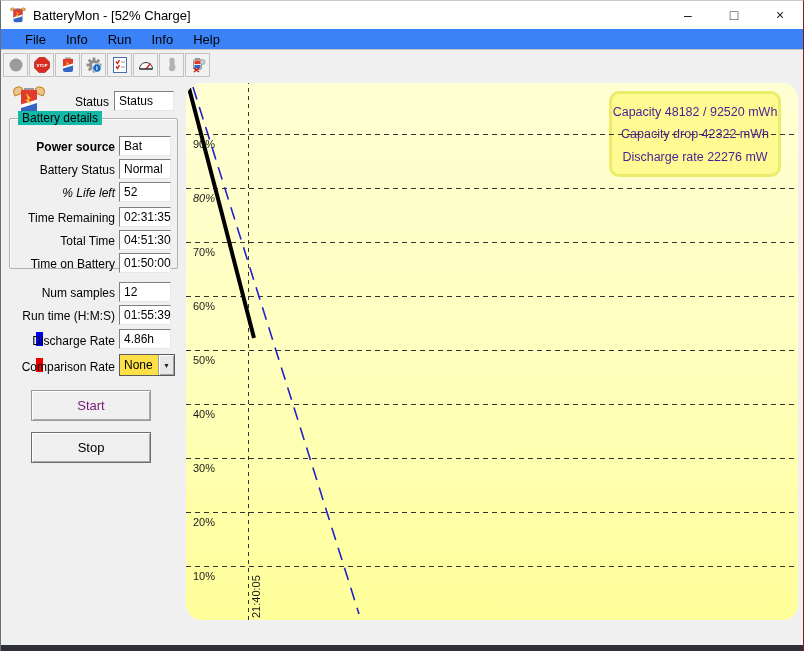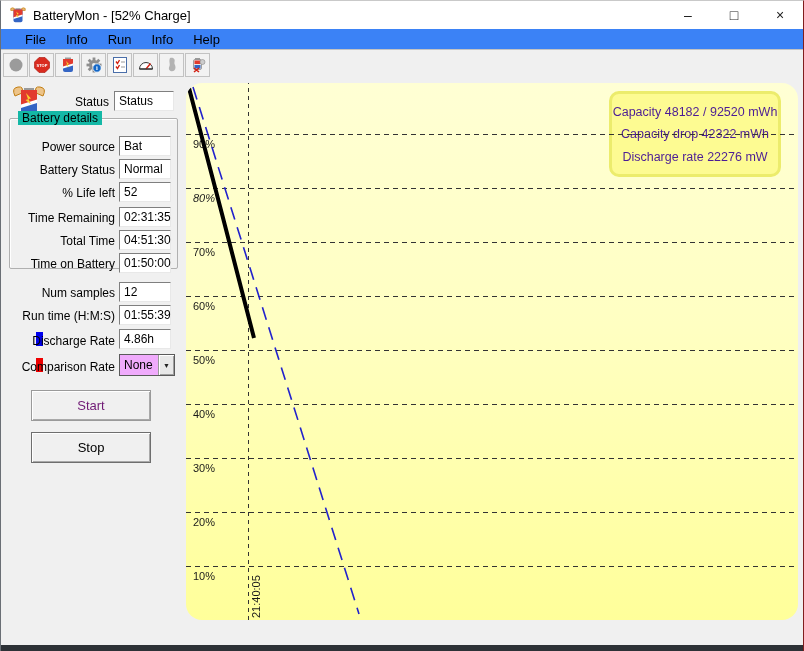--- a/index.html
+++ b/index.html
@@ -29,21 +29,21 @@
   }
   .groupbox { position:absolute; left:8px; top:117px; width:169px; height:151px; border:1px solid #b0b0b0; border-radius:2px; box-shadow:1px 1px 0 #ffffff inset; }
   .groupbox-legend { position:absolute; top:-8px; left:8px; background:#14b8a6; padding:0 4px; font-size:12px; }
   .marker { position:absolute; width:7px; height:14px; }
   .btn {
     position:absolute; left:30px; width:120px; height:31px; background:#f0f0f0; font-size:13px;
     border:1px solid #6e6e6e; box-shadow:inset 1px 1px 0 #ffffff, inset -1px -1px 0 #a9a9a9;
     display:flex; align-items:center; justify-content:center;
   }
   .btn.disabled { color:#701a75; border-color:#9a9a9a; }
-  .combo { position:absolute; left:118px; top:353px; width:56px; height:22px; background:#f0abfc; border:1px solid #5a5a5a; display:flex; }
+  .combo { position:absolute; left:118px; top:353px; width:56px; height:22px; background:#fde047; border:1px solid #5a5a5a; display:flex; }
   .combo-value { flex:1; padding:3px 0 0 4px; font-size:12px; }
   .combo-btn { width:16px; background:#e8e8e8; border-left:1px solid #9a9a9a; box-shadow:inset 1px 1px 0 #fff, inset -1px -1px 0 #9f9f9f; display:flex; align-items:center; justify-content:center; font-size:7px; color:#222; }
   
   .chart { position:absolute; left:185px; top:82px; width:612px; height:537px; border-radius:16px; overflow:hidden;
     background:linear-gradient(#ffffd4 0%, #ffffc2 45%, #ffff9a 100%); }
   .hgrid { position:absolute; left:0; right:0; height:1px; z-index:3;
     background:repeating-linear-gradient(90deg,#333 0 5px,transparent 5px 9px); }
   .vgrid { position:absolute; top:0; bottom:0; width:1px; z-index:3;
     background:repeating-linear-gradient(0deg,#333 0 4px,transparent 4px 8px); }
   .ytick { position:absolute; left:7px; font-size:11px; color:#1a1a1a; z-index:3; }
@@ -166,25 +166,25 @@
     <path d="M12,20.5 l16,-5 v3.5 l-16,5 Z" fill="#ffffff"></path>
     <polygon points="17,9 22,14.5 19.5,15 22,20.5 16.5,16 19,15.2" fill="#f9cf30"></polygon>
   </svg>
 
   <div class="lbl" style="left:4px; top:94px; width:104px;">Status</div>
   <div class="field" style="left:113px; top:90px; width:60px;">Status</div>
 
   <div class="groupbox">
     <div class="groupbox-legend">Battery details</div>
   </div>
-  <div class="lbl" style="left:4px; top:139px; width:110px;">Power source</div>
+  <div class="lbl" style="left:4px; top:139px; width:110px;font-weight:bold;">Power source</div>
   <div class="field" style="left:118px; top:135px; width:52px;">Bat</div>
   <div class="lbl" style="left:4px; top:162px; width:110px;">Battery Status</div>
   <div class="field" style="left:118px; top:158px; width:52px;">Normal</div>
-  <div class="lbl" style="left:4px; top:185px; width:110px;">% Life left</div>
+  <div class="lbl" style="left:4px; top:185px; width:110px;font-style:italic;">% Life left</div>
   <div class="field" style="left:118px; top:181px; width:52px;">52</div>
   <div class="lbl" style="left:4px; top:210px; width:110px;">Time Remaining</div>
   <div class="field" style="left:118px; top:206px; width:52px;">02:31:35</div>
   <div class="lbl" style="left:4px; top:233px; width:110px;">Total Time</div>
   <div class="field" style="left:118px; top:229px; width:52px;">04:51:30</div>
   <div class="lbl" style="left:4px; top:256px; width:110px;">Time on Battery</div>
   <div class="field" style="left:118px; top:252px; width:52px;">01:50:00</div>
 
   <div class="lbl" style="left:4px; top:285px; width:110px;">Num samples</div>
   <div class="field" style="left:118px; top:281px; width:52px;">12</div>

